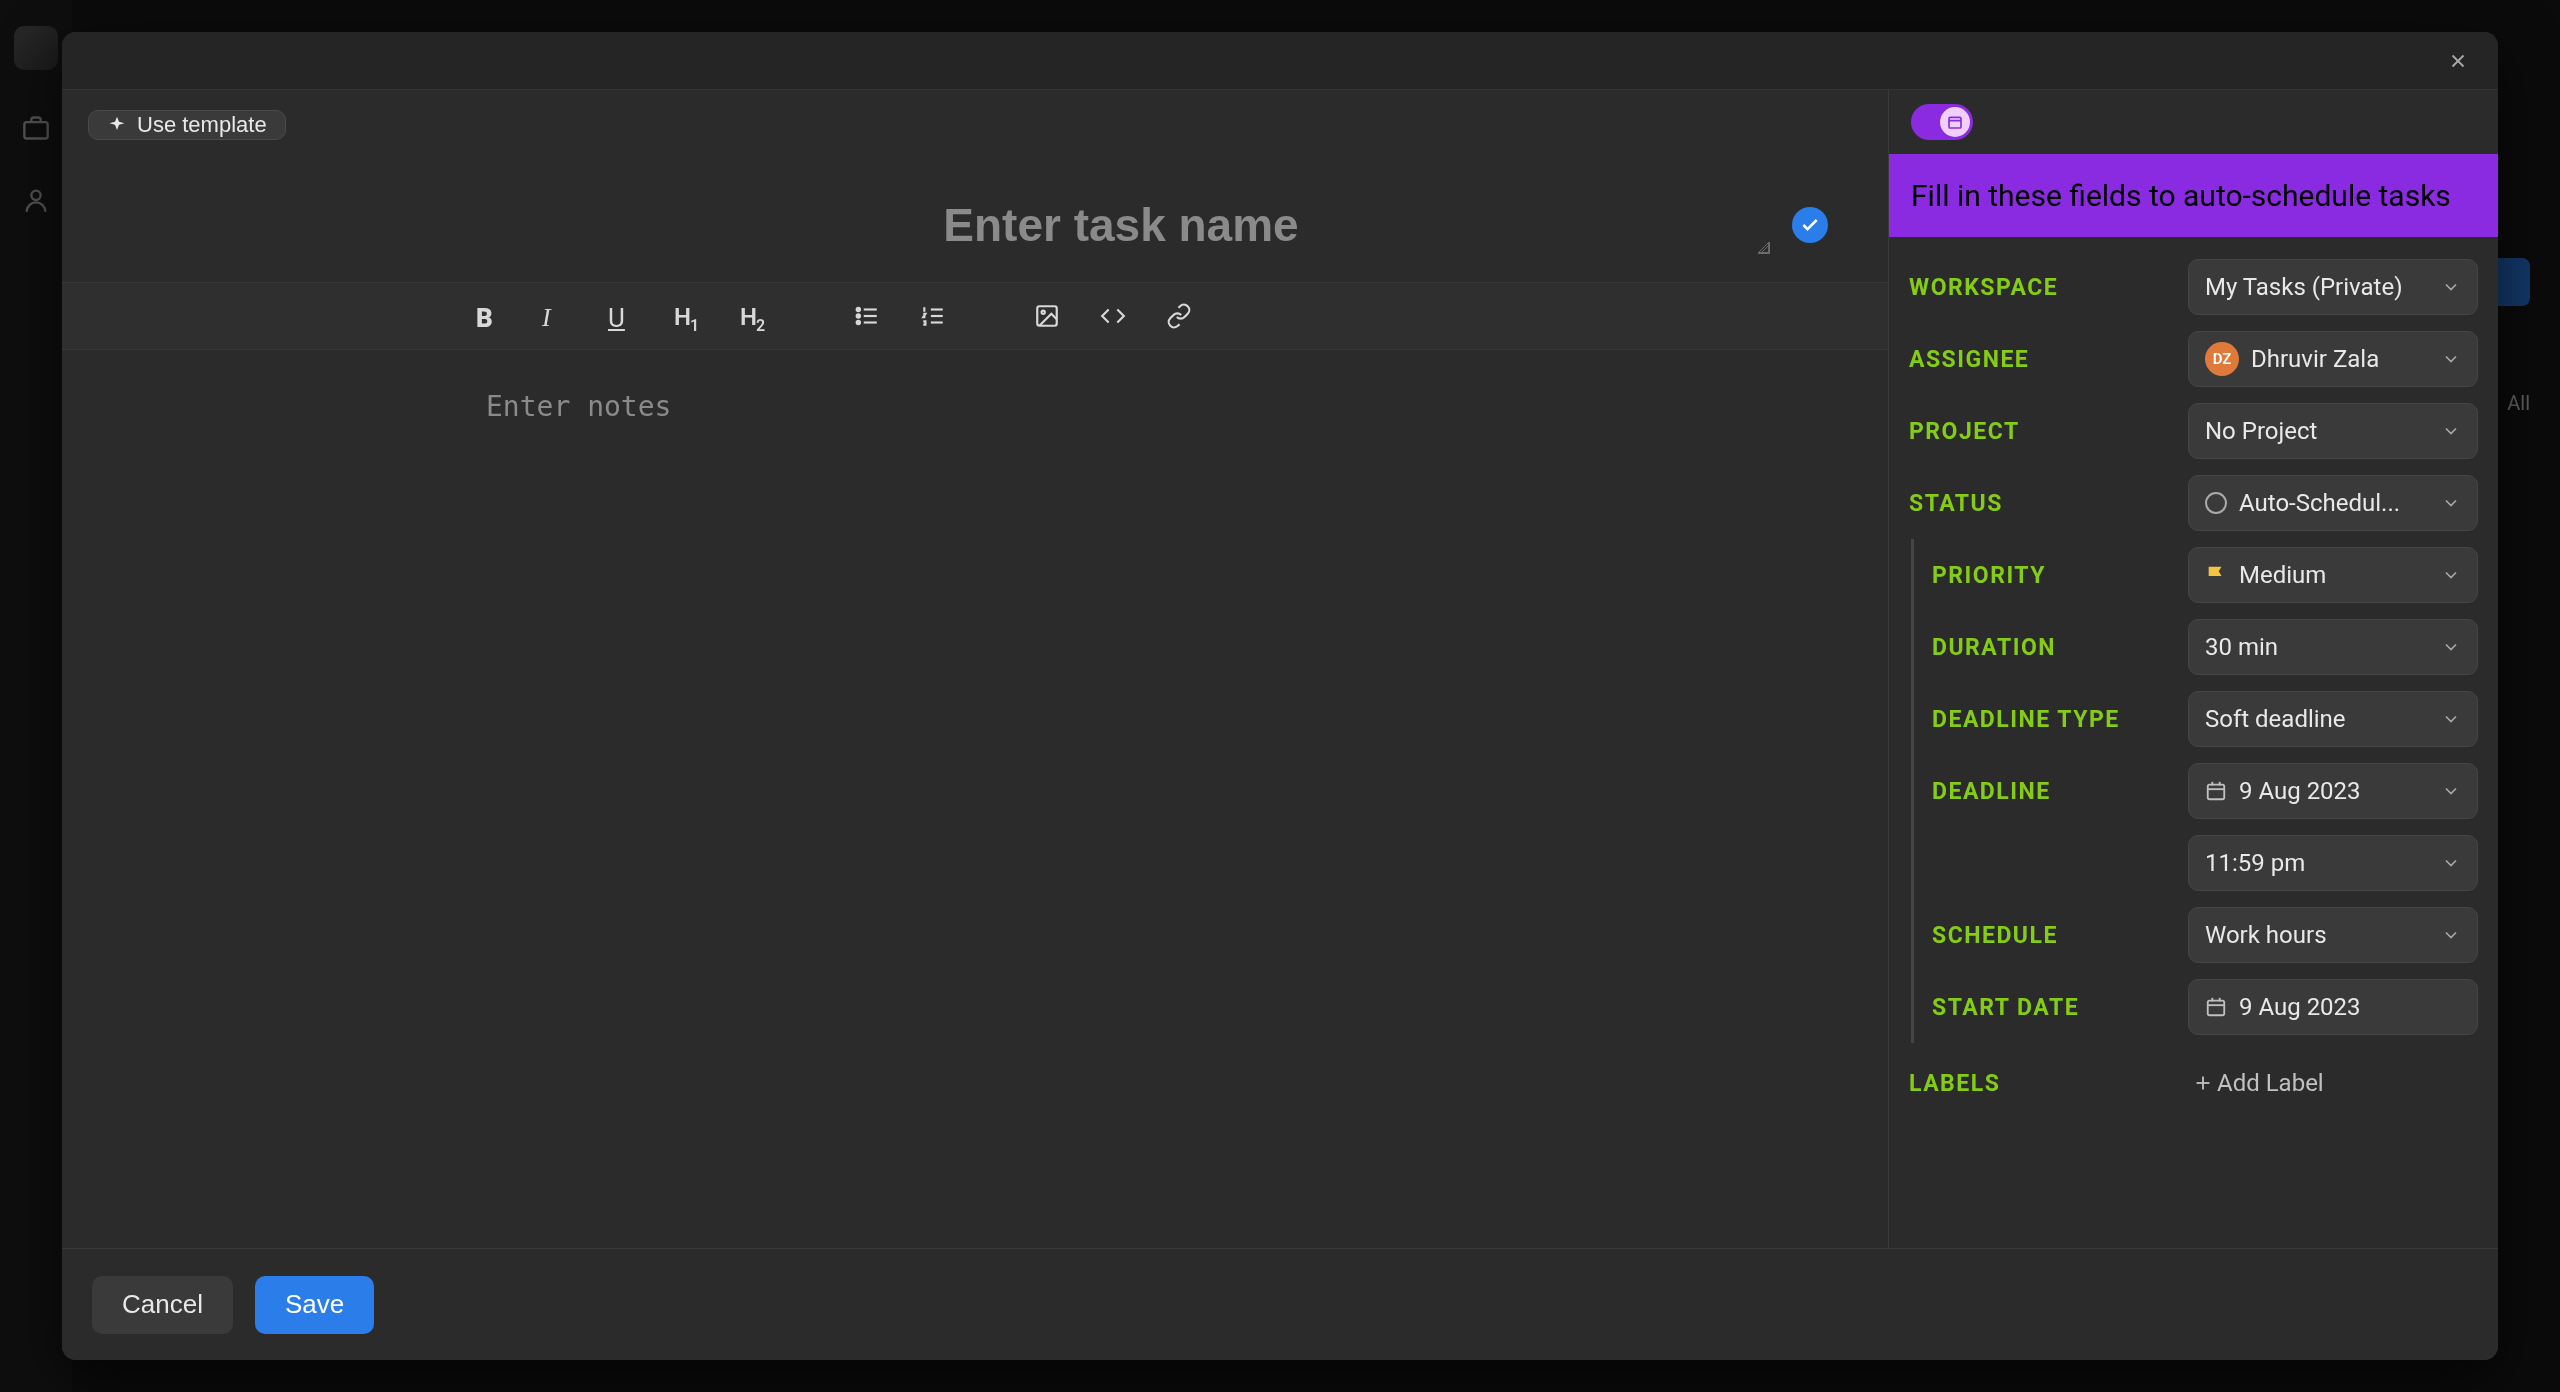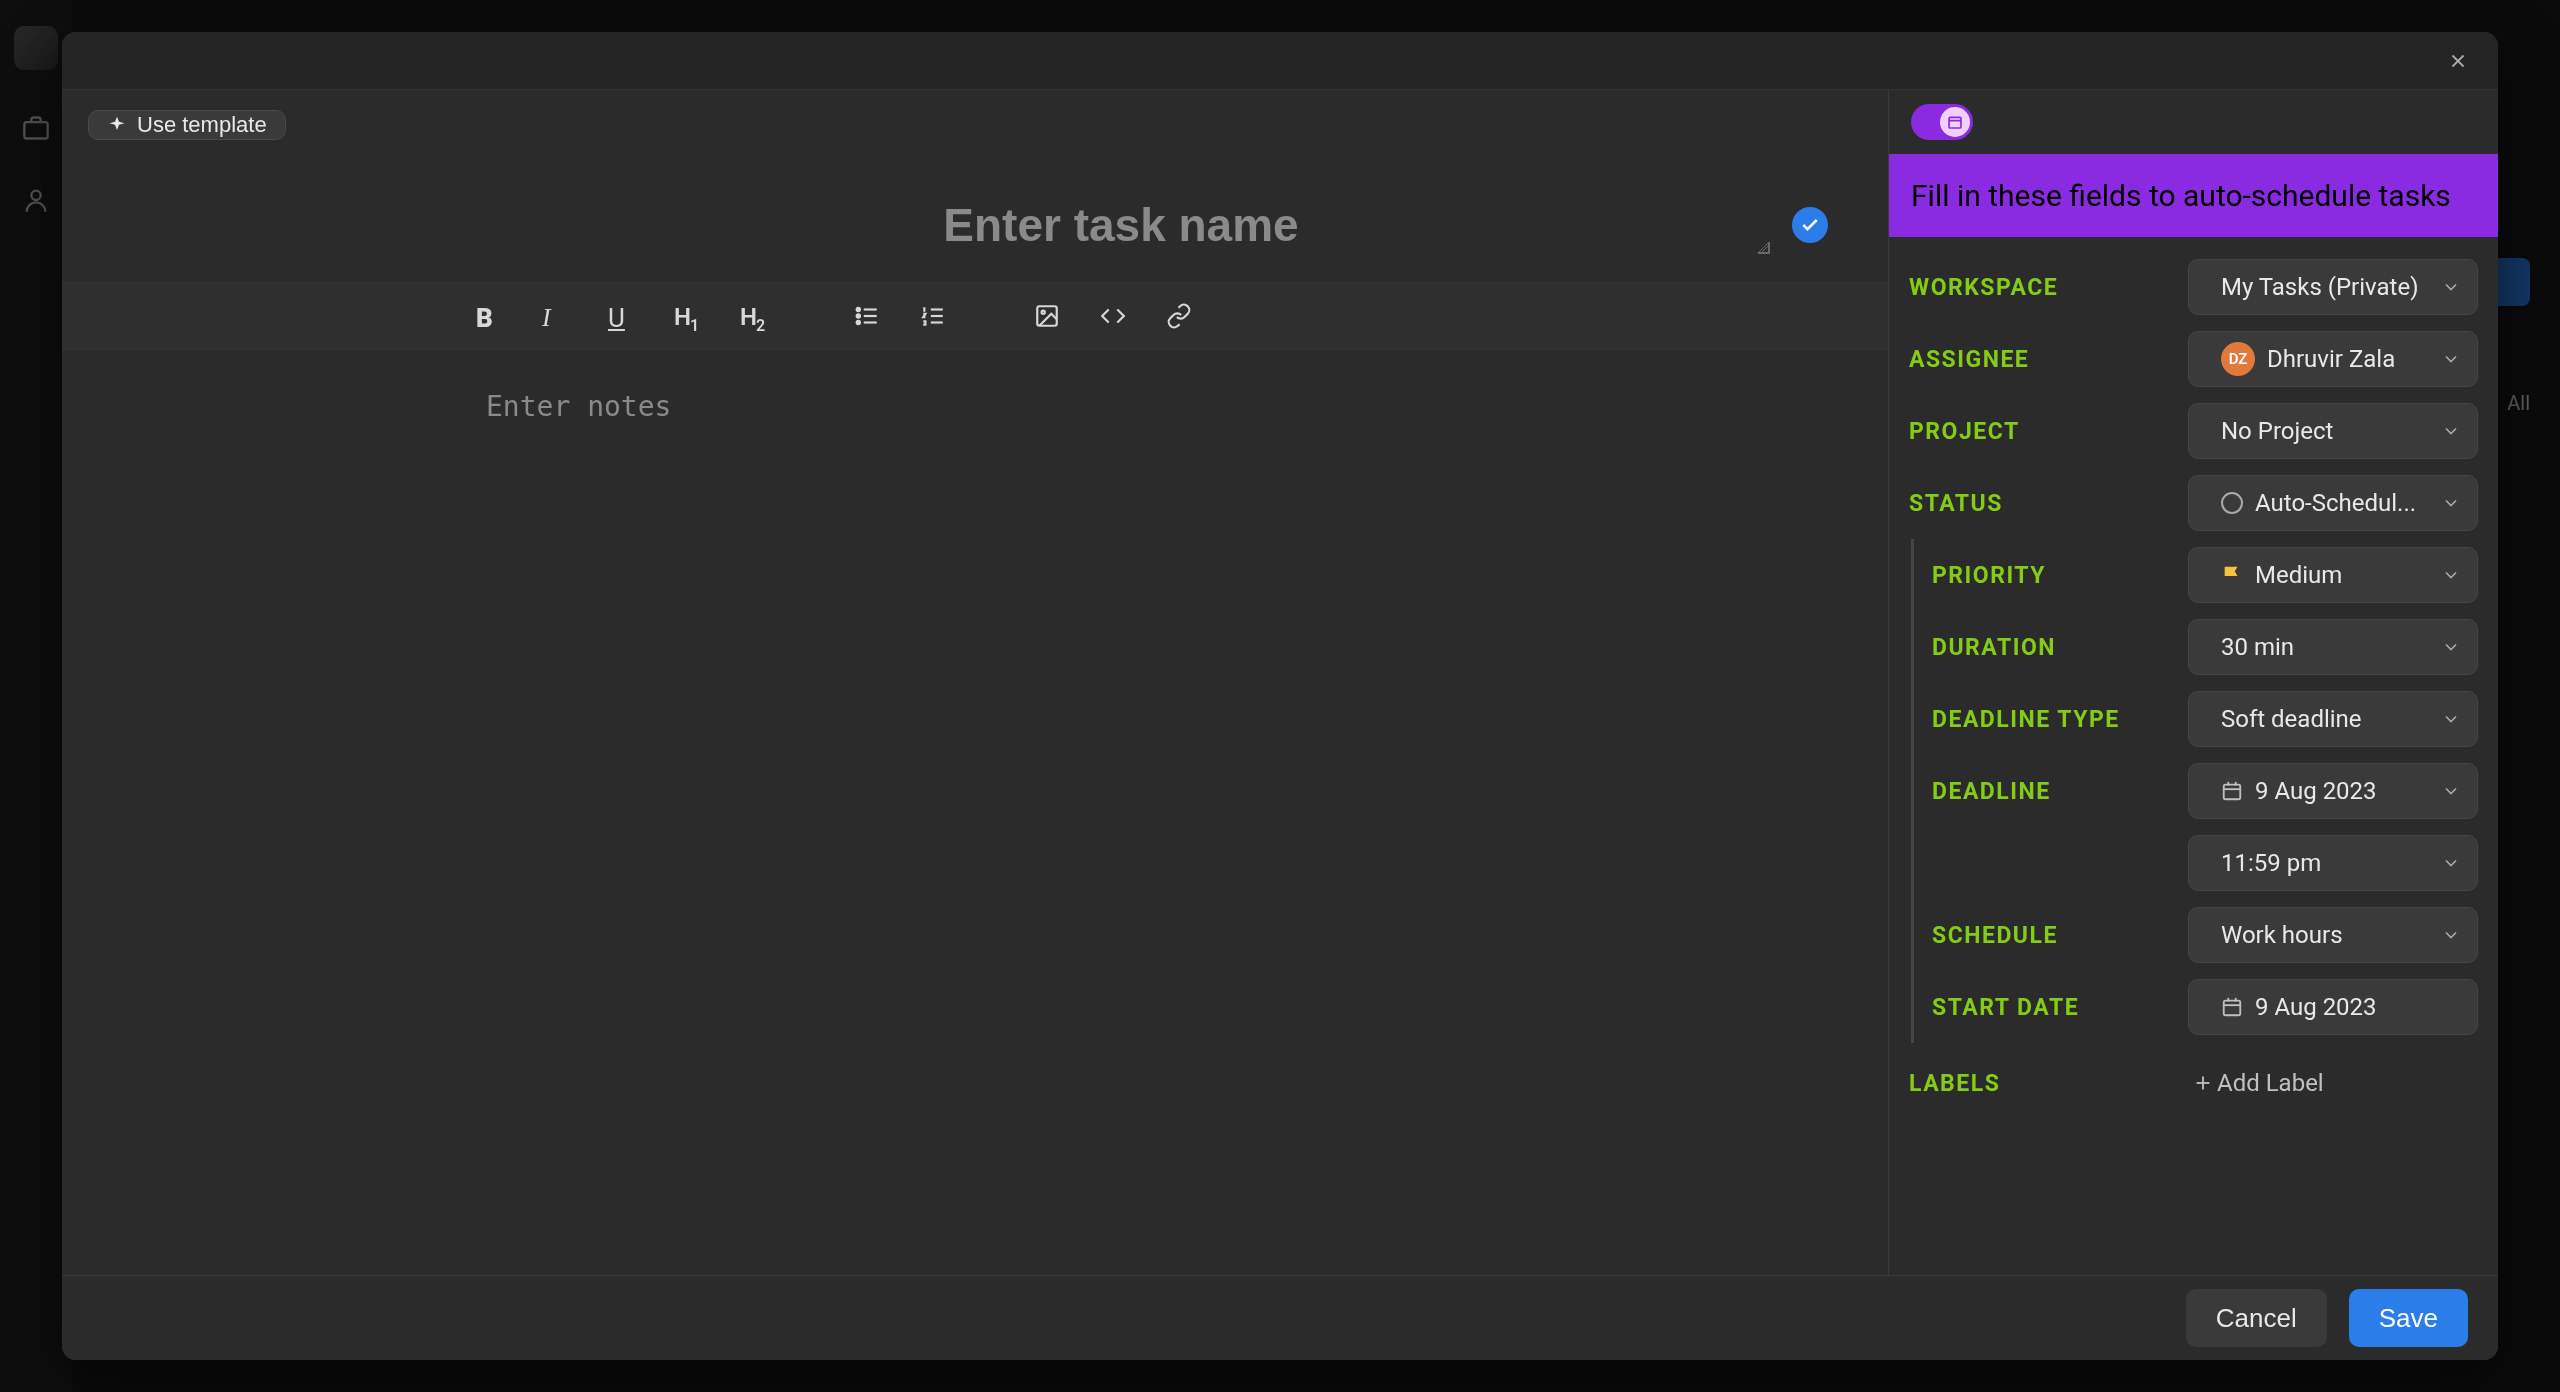--- a/index.html
+++ b/index.html
@@ -346,21 +346,20 @@
     }
 
     .field-value-text {
       flex: 1;
       overflow: hidden;
       text-overflow: ellipsis;
       white-space: nowrap;
       display: flex;
       align-items: center;
       gap: 12px;
-      margin-left: 16px;
     }
 
     .chevron-icon {
       width: 20px;
       height: 20px;
       stroke: #aaa;
       stroke-width: 2;
       fill: none;
       flex-shrink: 0;
     }
@@ -435,26 +434,26 @@
     }
     .add-label-row .field-label {
       flex: 1;
     }
     .add-label-action {
       width: 290px;
     }
 
     
     .modal-footer {
-      height: 85px;
+      height: 112px;
       border-top: 1px solid #3a3a3a;
       background: #2b2b2b;
       display: flex;
       align-items: center;
-      justify-content: flex-end;
+      justify-content: flex-start;
       gap: 22px;
       padding: 16px 30px;
     }
 
     .btn {
       height: 58px;
       padding: 0 30px;
       border-radius: 10px;
       font-size: 26px;
       font-weight: 500;

